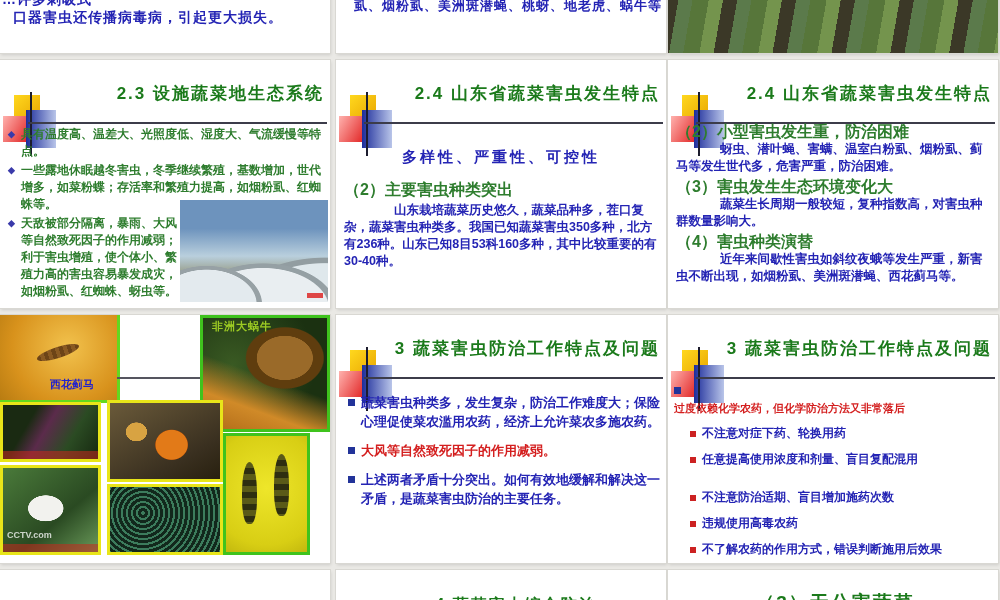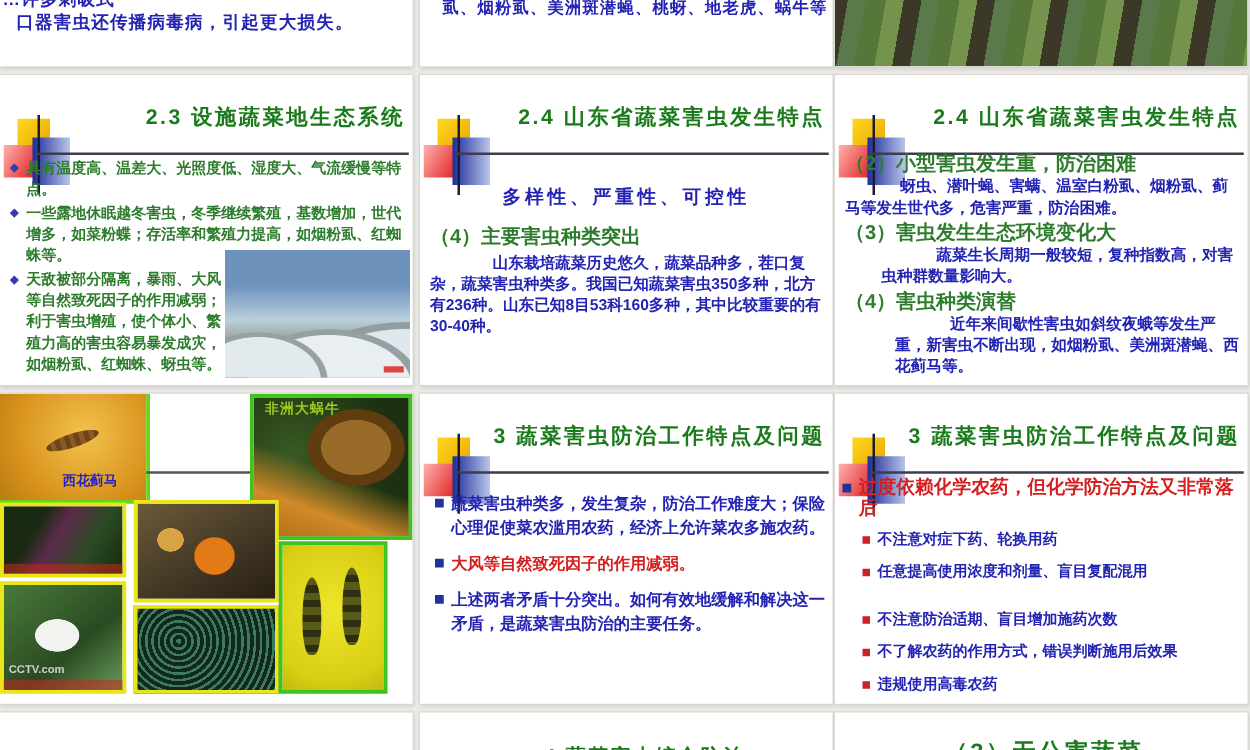--- a/index.html
+++ b/index.html
@@ -125,41 +125,41 @@
     <div class="decor">
       <div class="dq dq-y"></div>
       <div class="dq dq-r"></div>
       <div class="dq dq-b"></div>
       <div class="vline"></div>
     </div>
     <div class="title">2.4  山东省蔬菜害虫发生特点</div>
     <div class="hr"></div>
     <div class="ptext blue" style="left:0;right:0;top:88px;text-align:center;font-size:15px;letter-spacing:3px;">多样性、严重性、可控性</div>
     <div class="bodyflow" style="top:122px;">
-      <div class="shead green">（4）主要害虫种类突出</div>
+      <div class="shead green">（2）主要害虫种类突出</div>
       <p class="para blue" style="margin-top:4px;">山东栽培蔬菜历史悠久，蔬菜品种多，茬口复杂，蔬菜害虫种类多。我国已知蔬菜害虫350多种，北方有236种。山东已知8目53科160多种，其中比较重要的有30-40种。</p>
     </div>
   </div>
 
   <div class="slide" style="left:668px;top:60px">
     <div class="decor">
       <div class="dq dq-y"></div>
       <div class="dq dq-r"></div>
       <div class="dq dq-b"></div>
       <div class="vline"></div>
     </div>
     <div class="title">2.4  山东省蔬菜害虫发生特点</div>
     <div class="hr"></div>
     <div class="bodyflow" style="top:64px;">
       <div class="shead green">（2）小型害虫发生重，防治困难</div>
       <p class="para blue" style="text-indent:44px;">蚜虫、潜叶蝇、害螨、温室白粉虱、烟粉虱、蓟马等发生世代多，危害严重，防治困难。</p>
       <div class="shead green">（3）害虫发生生态环境变化大</div>
-      <p class="para blue" style="text-indent:44px;margin-left:29px;">蔬菜生长周期一般较短，复种指数高，对害虫种群数量影响大。</p>
+      <p class="para blue" style="text-indent:44px;">蔬菜生长周期一般较短，复种指数高，对害虫种群数量影响大。</p>
       <div class="shead green">（4）害虫种类演替</div>
-      <p class="para blue" style="text-indent:44px;margin-left:40px;">近年来间歇性害虫如斜纹夜蛾等发生严重，新害虫不断出现，如烟粉虱、美洲斑潜蝇、西花蓟马等。</p>
+      <p class="para blue" style="text-indent:44px;">近年来间歇性害虫如斜纹夜蛾等发生严重，新害虫不断出现，如烟粉虱、美洲斑潜蝇、西花蓟马等。</p>
     </div>
   </div>
 
   <div class="slide" style="left:0;top:315px">
     <div class="ph ph-thrips">
       <div class="bug1"></div>
       <div class="lbl-thrips">西花蓟马</div>
     </div>
     <div class="mini-hr"></div>
     <div class="ph ph-snail"></div>
@@ -207,43 +207,43 @@
   <div class="slide" style="left:668px;top:315px">
     <div class="decor">
       <div class="dq dq-y"></div>
       <div class="dq dq-r"></div>
       <div class="dq dq-b"></div>
       <div class="vline"></div>
     </div>
     <div class="title">3  蔬菜害虫防治工作特点及问题</div>
     <div class="hr"></div>
     <div class="bodyflow" style="top:66px;left:6px;">
-      <div class="bul red" style="font-size:15px;margin-bottom:8px;">
+      <div class="bul red" style="font-size:11px;margin-bottom:8px;flex-direction:column;">
         <span class="sq"></span>
         <span>过度依赖化学农药，但化学防治方法又非常落后</span>
       </div>
       <div class="bul blue" style="margin-left:16px;margin-bottom:9px;">
         <span class="sq redsq"></span>
         <span>不注意对症下药、轮换用药</span>
       </div>
       <div class="bul blue" style="margin-left:16px;margin-bottom:21px;">
         <span class="sq redsq"></span>
         <span>任意提高使用浓度和剂量、盲目复配混用</span>
       </div>
       <div class="bul blue" style="margin-left:16px;margin-bottom:9px;">
         <span class="sq redsq"></span>
         <span>不注意防治适期、盲目增加施药次数</span>
       </div>
       <div class="bul blue" style="margin-left:16px;margin-bottom:9px;">
         <span class="sq redsq"></span>
+        <span>违规使用高毒农药</span>
+      </div>
+      <div class="bul blue" style="margin-left:16px;margin-bottom:9px;">
+        <span class="sq redsq"></span>
         <span>不了解农药的作用方式，错误判断施用后效果</span>
-      </div>
-      <div class="bul blue" style="margin-left:16px;margin-bottom:9px;">
-        <span class="sq redsq"></span>
-        <span>违规使用高毒农药</span>
       </div>
       <div class="bul blue" style="margin-left:16px;">
         <span class="sq redsq"></span>
         <span>不注意农药使用与产品采收之间的安全间隔期</span>
       </div>
     </div>
   </div>
 
   <div class="slide" style="left:0;top:570px"></div>
 

